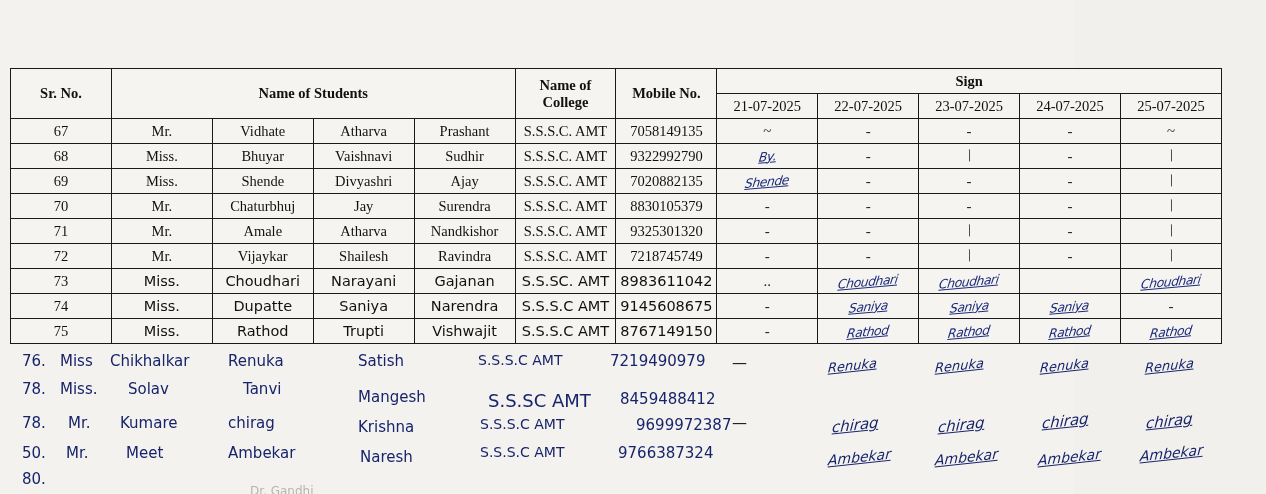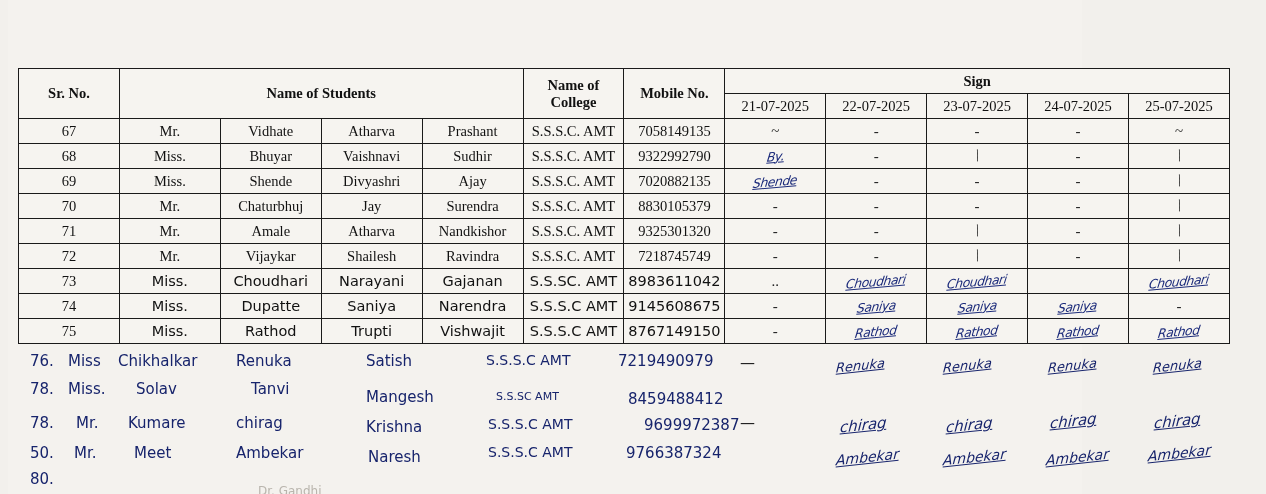--- a/index.html
+++ b/index.html
@@ -5,21 +5,21 @@
   html,body{margin:0;padding:0;}
   body{
     width:1266px;height:494px;
     background:#f2f0ec;
     font-family:"Liberation Serif", serif;
     overflow:hidden;
     position:relative;
   }
   .sheet{
     position:absolute;
-    left:8px;top:0;width:1074px;height:494px;
+    left:0;top:0;width:1074px;height:494px;
     background:#f4f2ee;
   }
   table.reg{
     position:absolute;
     left:10px;top:68px;
     width:1212px;
     border-collapse:collapse;
     table-layout:fixed;
     background:#f6f4f0;
   }
@@ -265,21 +265,21 @@
     <div class="fh-row" style="left:818px;top:4px;"><span class="sig" style="font-size:13px;">Renuka</span></div>
     <div class="fh-row" style="left:925px;top:4px;"><span class="sig" style="font-size:13px;">Renuka</span></div>
     <div class="fh-row" style="left:1030px;top:4px;"><span class="sig" style="font-size:13px;">Renuka</span></div>
     <div class="fh-row" style="left:1135px;top:4px;"><span class="sig" style="font-size:13px;">Renuka</span></div>
 
     <div class="fh-row ink" style="left:12px;top:28px;">78.</div>
     <div class="fh-row ink" style="left:50px;top:28px;">Miss.</div>
     <div class="fh-row ink" style="left:118px;top:28px;">Solav</div>
     <div class="fh-row ink" style="left:218px;top:28px;margin-left:15px;">Tanvi</div>
     <div class="fh-row ink" style="left:348px;top:36px;">Mangesh</div>
-    <div class="fh-row ink" style="left:478px;top:38px;font-size:11px;">S.S.SC AMT</div>
+    <div class="fh-row ink" style="left:478px;top:38px;font-size:18px;">S.S.SC AMT</div>
     <div class="fh-row ink" style="left:610px;top:38px;">8459488412</div>
     <div class="fh-row" style="left:818px;top:28px;"><span class="sig" style="font-size:12px;"></span></div>
     <div class="fh-row" style="left:925px;top:28px;"><span class="sig" style="font-size:12px;"></span></div>
 
     <div class="fh-row ink" style="left:12px;top:62px;">78.</div>
     <div class="fh-row ink" style="left:58px;top:62px;">Mr.</div>
     <div class="fh-row ink" style="left:110px;top:62px;">Kumare</div>
     <div class="fh-row ink" style="left:218px;top:62px;">chirag</div>
     <div class="fh-row ink" style="left:348px;top:66px;">Krishna</div>
     <div class="fh-row ink" style="left:470px;top:64px;font-size:14px;">S.S.S.C AMT</div>

